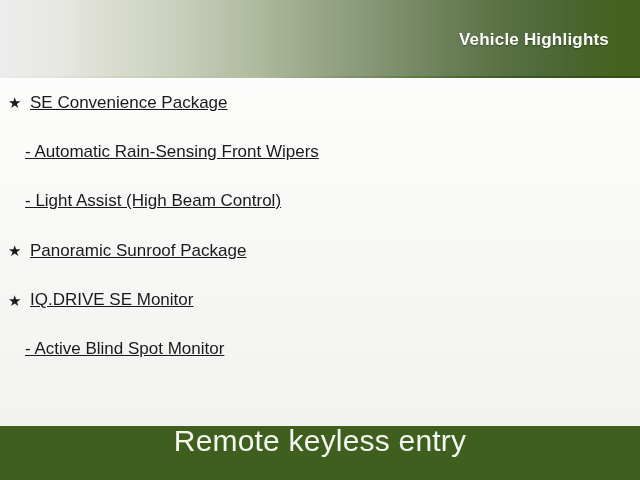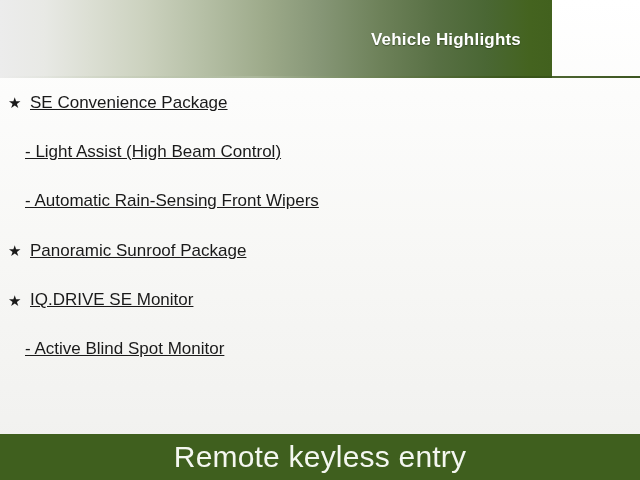--- a/index.html
+++ b/index.html
@@ -20,21 +20,21 @@
     height: 480px;
     background: linear-gradient(to bottom, #ffffff 0%, #fcfcfb 20%, #f7f7f5 55%, #f0f0ee 100%);
     overflow: hidden;
   }
 
   
   .header {
     position: absolute;
     left: 0;
     top: 0;
-    width: 552px;
+    width: 640px;
     height: 78px;
     background: linear-gradient(to right,
         #ececec 0%,
         #e8e9e5 8%,
         #dcdfd4 16%,
         #ccd2bf 26%,
         #b5bfa5 37%,
         #9daa8a 48%,
         #869676 58%,
         #6d8159 69%,
@@ -106,24 +106,24 @@
   .feature-row.sub .feature-text {
     font-size: 17px;
   }
 
   
   .footer {
     position: absolute;
     left: 0;
     bottom: 0;
     width: 640px;
-    height: 46px;
+    height: 54px;
     background: #3f5f1e;
     display: flex;
-    align-items: center;
+    align-items: flex-start;
     justify-content: center;
   }
   .footer-caption {
     font-size: 30px;
     color: #f4f7f0;
     line-height: 1;
     white-space: nowrap;
     letter-spacing: 0.2px;
   }
 </style>
@@ -138,25 +138,25 @@
   </div>
 
   <div class="features">
 
     <div class="feature-row">
       <span class="bullet-star">★</span>
       <span class="feature-text">SE Convenience Package</span>
     </div>
 
     <div class="feature-row sub">
-      <span class="feature-text">- Light Assist (High Beam Control)</span>
+      <span class="feature-text">- Automatic Rain-Sensing Front Wipers</span>
     </div>
 
     <div class="feature-row sub">
-      <span class="feature-text">- Automatic Rain-Sensing Front Wipers</span>
+      <span class="feature-text">- Light Assist (High Beam Control)</span>
     </div>
 
 
     <div class="feature-row">
       <span class="bullet-star">★</span>
       <span class="feature-text">Panoramic Sunroof Package</span>
     </div>
 
     <div class="feature-row">
       <span class="bullet-star">★</span>

